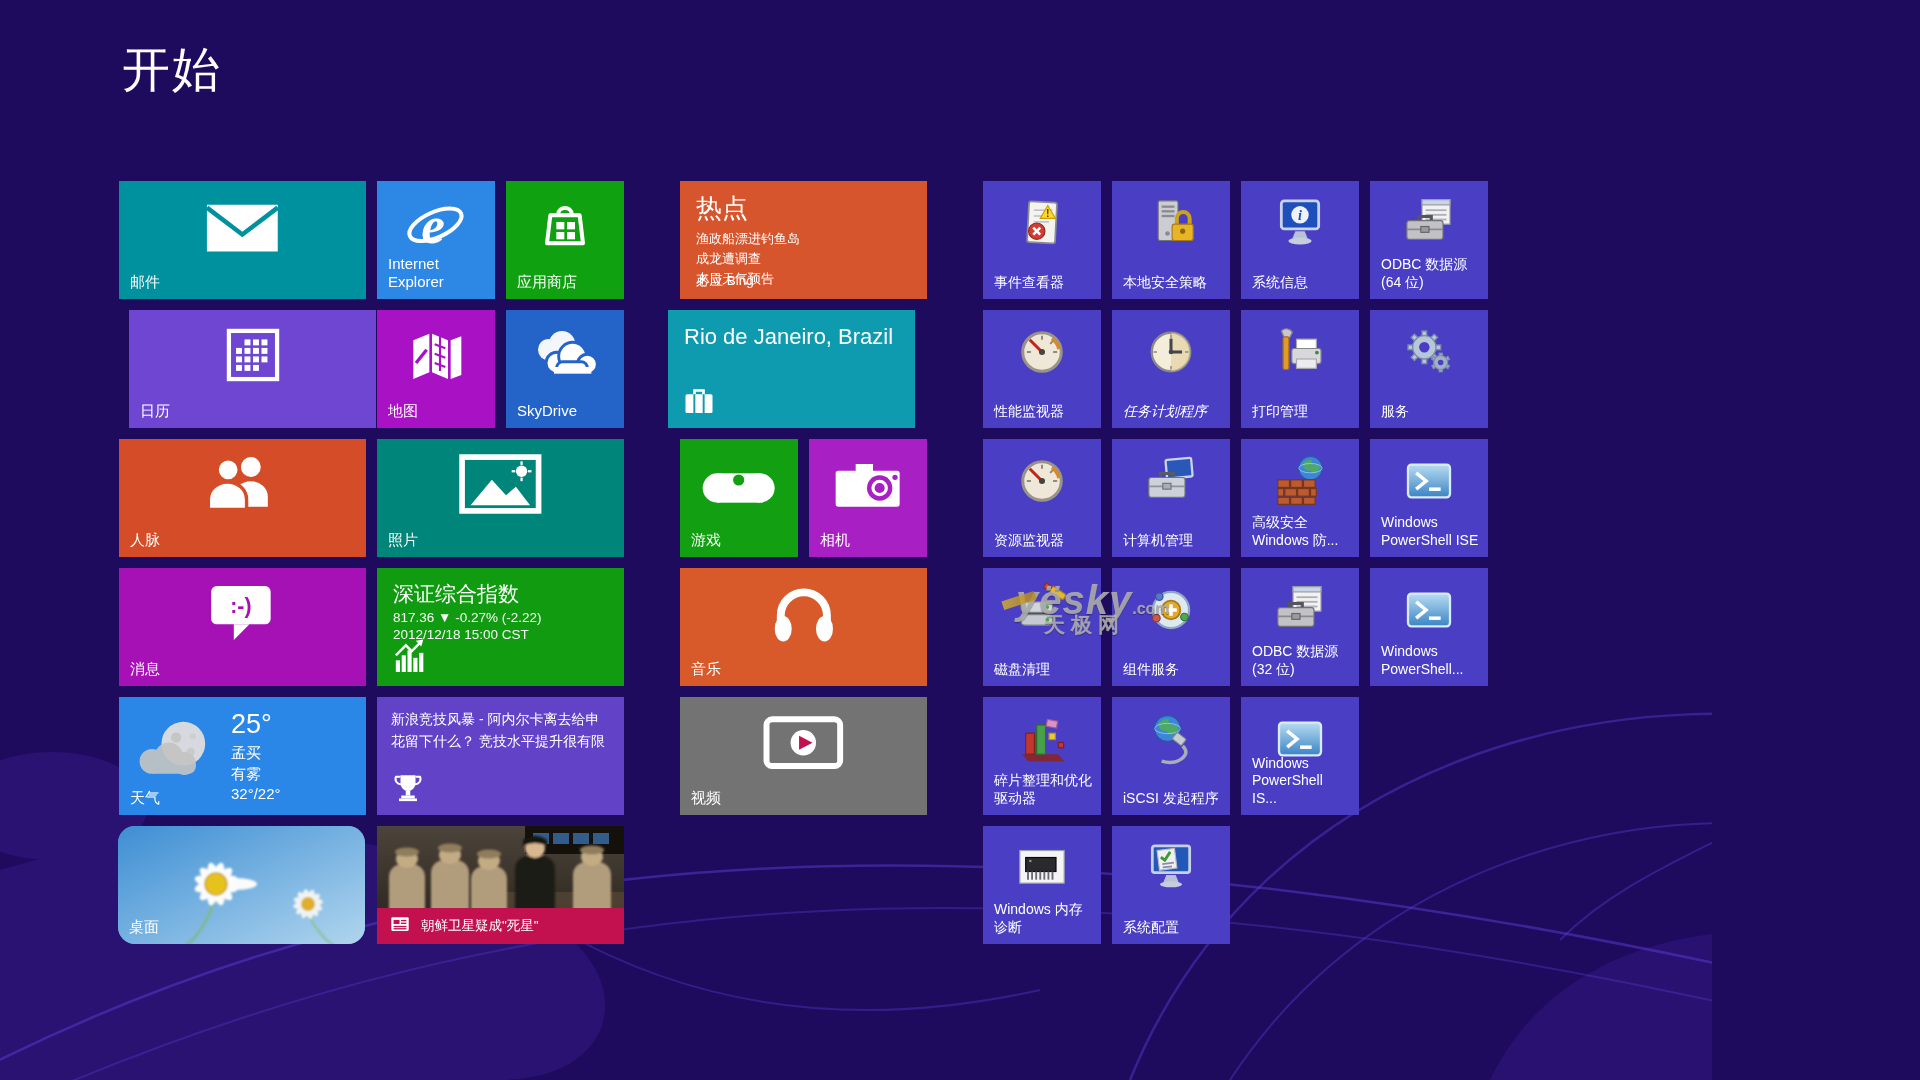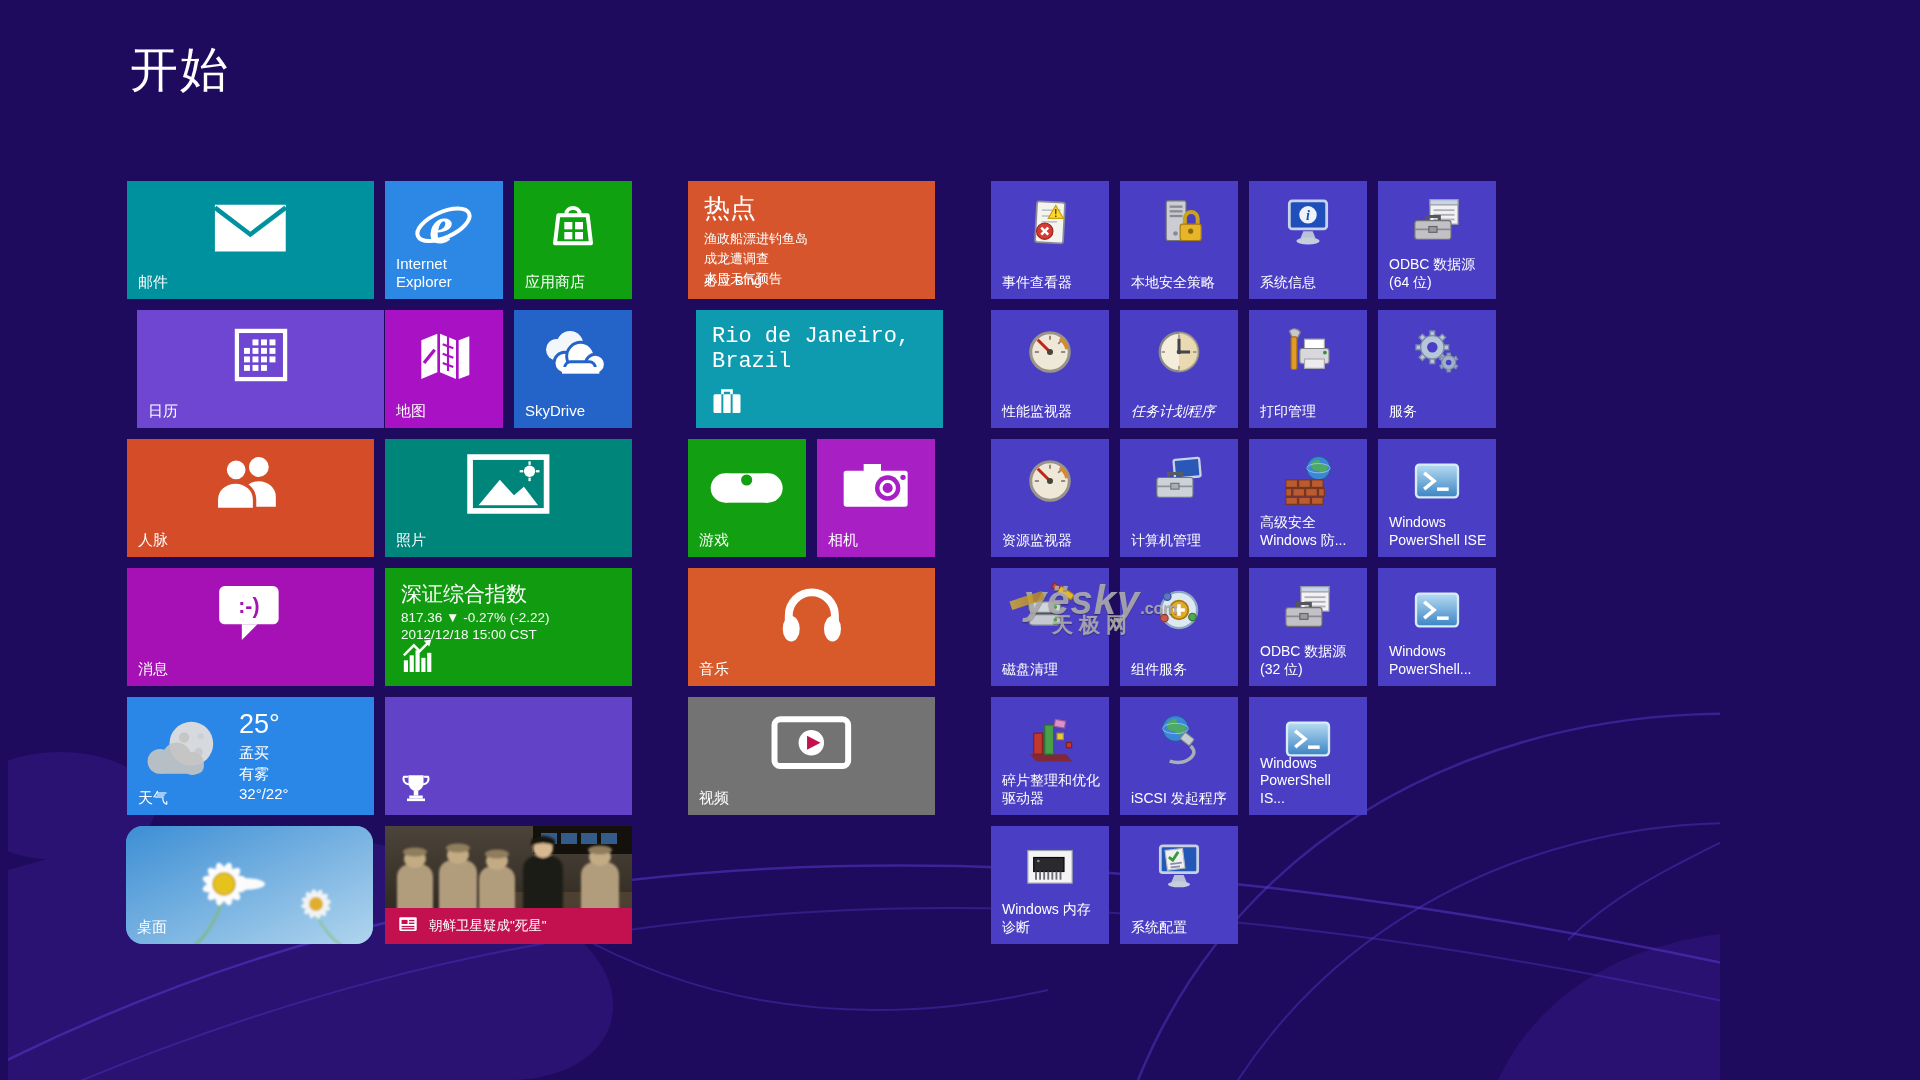--- a/index.html
+++ b/index.html
@@ -1,17 +1,17 @@
 <!DOCTYPE html>
 <html><head>
 <meta charset="utf-8">
 <style>
   html,body{margin:0;padding:0;background:#1e0b5e;width:1920px;height:1080px;overflow:hidden;
     font-family:"Liberation Sans","DejaVu Sans",sans-serif;-webkit-font-smoothing:antialiased;}
-  .stage{position:relative;width:1712px;height:1080px;background:#1e0b5e;overflow:hidden;margin-left:8px;}
+  .stage{position:relative;width:1712px;height:1080px;background:#1e0b5e;overflow:hidden;}
   .bg-swirls{position:absolute;left:0;top:0;z-index:0;}
   
   .header{position:absolute;left:0;top:0;width:1920px;z-index:3;}
   .page-title{position:absolute;left:122px;top:38px;margin:0;color:#fff;font-weight:200;font-size:48px;letter-spacing:2px;}
   .user{position:absolute;right:42px;top:52px;display:flex;align-items:center;gap:14px;cursor:pointer;}
   .user-name{color:#fff;font-size:30px;font-weight:300;}
   .avatar{width:44px;height:44px;background:#4d4d4d;display:inline-flex;align-items:center;justify-content:flex-end;overflow:hidden;}
   .avatar svg{width:44px;height:44px;}
   
   #tiles{position:absolute;left:0;top:0;z-index:2;}
@@ -248,20 +248,21 @@
           </svg></span>
              <div class="wx-info">
                <div class="wx-temp">25°</div>
                <div class="wx-line">孟买</div>
                <div class="wx-line">有雾</div>
                <div class="wx-line">32°/22°</div>
              </div>
              <div class="t-label">天气</div>
       </div>
       <div class="tile metro wide" style="left: 377px; top: 697px; width: 247px; height: 118px; background: rgb(98, 67, 200); --tile: #6243c8;">
+        <div class="sport-text">新浪竞技风暴 - 阿内尔卡离去给申花留下什么？ 竞技水平提升很有限</div>
              <span class="corner-icon">
           <svg viewBox="0 0 48 48" width="36" height="36">
             <path d="M14 7 h20 v11 a10 10 0 0 1 -20 0 z" fill="#fff"></path>
             <path d="M14 9 h-6 a7 7 0 0 0 7 10" fill="none" stroke="#fff" stroke-width="2.6"></path>
             <path d="M34 9 h6 a7 7 0 0 1 -7 10" fill="none" stroke="#fff" stroke-width="2.6"></path>
             <rect x="21" y="27" width="6" height="7" fill="#fff"></rect>
             <rect x="15" y="34" width="18" height="4" fill="#fff"></rect>
             <rect x="12" y="38" width="24" height="3.5" fill="#fff"></rect>
           </svg>
         </span>
@@ -362,21 +363,21 @@
           <span class="caption-text">朝鲜卫星疑成"死星"</span>
         </div>
       </div>
       <div class="tile metro wide" style="left: 680px; top: 181px; width: 247px; height: 118px; background: rgb(215, 85, 44); --tile: #d7552c;">
         <div class="bing-head">热点</div>
         <div class="bing-item">渔政船漂进钓鱼岛</div>
         <div class="bing-item">成龙遭调查</div>
         <div class="bing-item">末日天气预告</div>
         <div class="bing-label">必应 Bing</div>
       </div>
-      <div class="tile metro wide" style="left: 688px; top: 310px; width: 247px; height: 118px; background: rgb(14, 155, 176); font-family: Liberation Mono, monospace; --tile: #0e9bb0;">
+      <div class="tile metro wide" style="left: 668px; top: 310px; width: 247px; height: 118px; background: rgb(14, 155, 176); --tile: #0e9bb0;">
         <div class="travel-title">Rio de Janeiro, Brazil</div>
              <span class="corner-icon">
           <svg viewBox="0 0 48 48" width="36" height="36">
             <rect x="6" y="15" width="36" height="25" rx="2" fill="#fff"></rect>
             <path d="M18 15 v-5 h12 v5" fill="none" stroke="#fff" stroke-width="3.6"></path>
             <rect x="16.5" y="15" width="2.6" height="25" fill="var(--tile)"></rect>
             <rect x="28.9" y="15" width="2.6" height="25" fill="var(--tile)"></rect>
           </svg>
         </span>
       </div>

